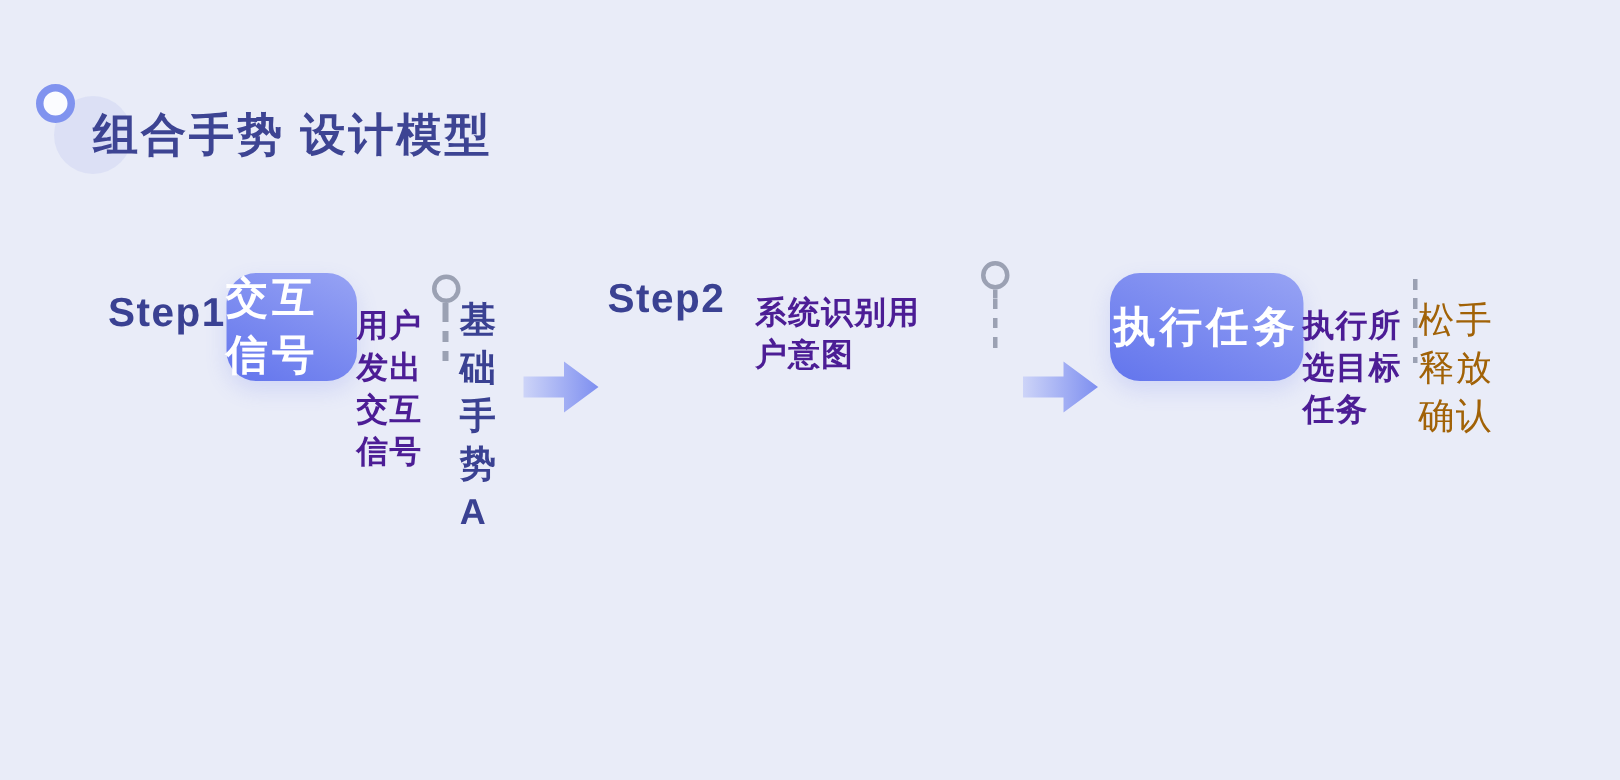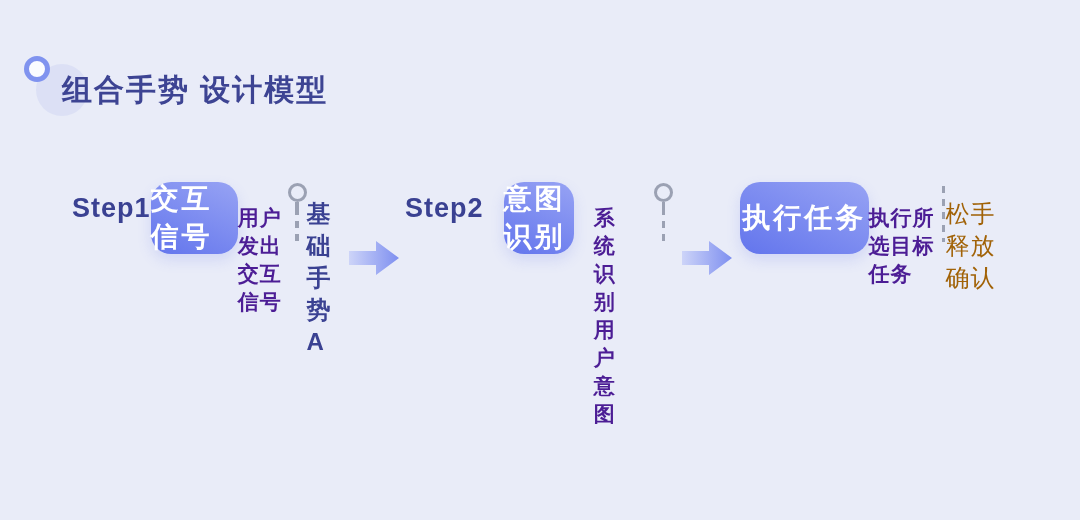--- a/index.html
+++ b/index.html
@@ -80,23 +80,20 @@
   <div class="connector">
     <div class="ring"></div>
     <div class="stem"></div>
     <div class="dash"></div>
   </div>
   <div class="note note-strong">基础手势A</div>
 </div>
 
 <div class="col col-2">
   <div class="step-label">Step2</div>
-  <div class="pill">
-    <span>意图识别</span>
-  </div>
   <div class="desc">系统识别用户意图</div>
   <div class="connector">
     <div class="ring"></div>
     <div class="stem"></div>
     <div class="dash"></div>
   </div>
 </div>
 
 <div class="col col-3">
   <div class="pill">

